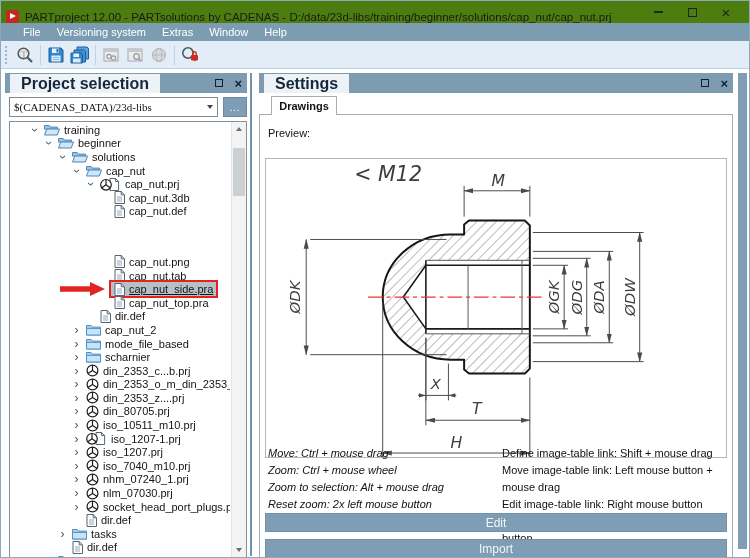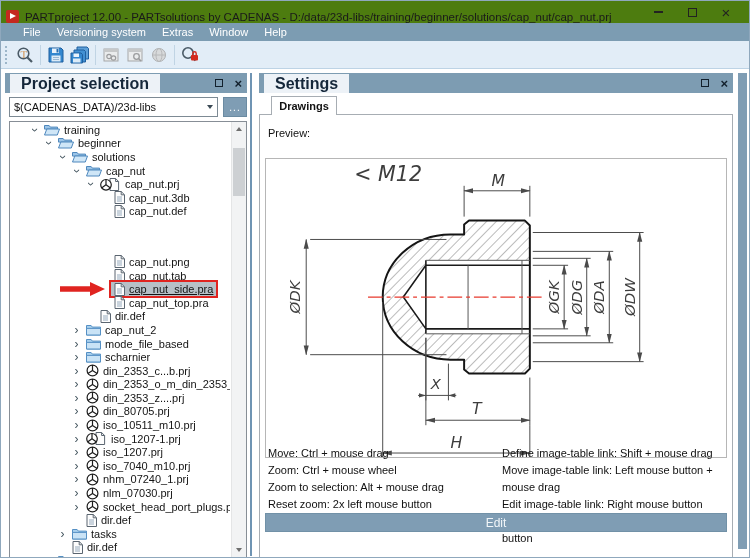--- a/index.html
+++ b/index.html
@@ -33,21 +33,21 @@
   
   .panel-header{position:absolute;height:20px;background:#7d9cb2;}
   .ph-tab{position:absolute;left:5px;top:1px;bottom:0;background:#edf2f7;color:#15273a;font-size:16px;font-weight:bold;
           display:flex;align-items:center;padding:0 11px;}
   .ph-btns{position:absolute;right:5px;top:0;bottom:0;display:flex;align-items:center;gap:11px;color:#12202c;}
   .ph-max{width:8px;height:8px;border:1.5px solid #12202c;display:inline-block;}
   .ph-close{font-size:13px;font-weight:bold;line-height:1;}
 
   
   #project-header{left:4px;top:72px;width:242px;}
-  .combo-row{position:absolute;left:8px;top:96px;width:238px;height:20px;}
+  .combo-row{position:absolute;left:8px;top:96px;width:238px;height:20px;font-family:Liberation Serif, serif;}
   .combo{position:absolute;left:0;top:0;width:209px;height:20px;background:#fff;border:1px solid #7d8a94;
          font-size:11px;color:#111;display:flex;align-items:center;padding-left:4px;}
   .combo-value{flex:1;white-space:nowrap;overflow:hidden;}
   .combo-arrow{width:15px;height:100%;display:flex;align-items:center;justify-content:center;flex:none;}
   .combo-arrow::after{content:"";border-left:3.5px solid transparent;border-right:3.5px solid transparent;border-top:4.5px solid #3c4a55;}
   .browse-btn{position:absolute;right:0;top:0;width:24px;height:20px;background:#7f9db4;border:1px solid #6b8ba2;
               color:#fff;font-size:10px;letter-spacing:1px;display:flex;align-items:center;justify-content:center;}
 
   .tree-box{position:absolute;left:8px;top:120px;width:238px;height:437px;background:#fff;border:1px solid #878e96;overflow:hidden;}
   .tree-rows{position:absolute;left:0;top:1px;right:16px;bottom:0;overflow:hidden;}
@@ -71,21 +71,21 @@
 
   
   #settings-header{left:258px;top:72px;width:474px;}
   .draw-tab{position:absolute;left:270px;top:95px;width:66px;height:19px;background:#fff;border:1px solid #a7adb3;border-bottom:none;
             z-index:2;display:flex;align-items:center;justify-content:center;font-size:11px;font-weight:bold;color:#111;}
   .frame{position:absolute;left:258px;top:113px;width:474px;height:444px;background:#fff;border:1px solid #a7adb3;}
   .preview-label{position:absolute;left:8px;top:12px;font-size:11px;color:#111;}
   .preview-box{position:absolute;left:5px;top:27px;width:462px;height:300px;border:1px solid #b6b6b6;background:#fff;margin-top:16px;}
   .preview-box svg{display:block;width:100%;height:100%;}
   .help{position:absolute;left:8px;top:330px;right:4px;display:flex;font-size:11px;color:#111;line-height:17px;}
-  .help-col1{width:234px;flex:none;}
+  .help-col1{width:234px;flex:none;font-style:italic;}
   .panel-btn{position:absolute;left:5px;right:5px;height:19px;background:#7f9db4;border:1px solid #7191a7;color:#f2f6f9;
              font-size:12px;display:flex;align-items:center;justify-content:center;}
   #edit-btn{top:398px;} #import-btn{top:424px;}
 
   .dimtext{font-family:"DejaVu Sans",sans-serif;font-style:italic;fill:#3d3d3d;}
 </style>
 </head>
 <body>
 
 <div id="window">
@@ -687,16 +687,17 @@
         </div>
       <div class="help-col2" id="help-right">
           <div>Define image-table link: Shift + mouse drag</div>
           <div>Move image-table link: Left mouse button + mouse drag</div>
           <div>Edit image-table link: Right mouse button</div>
           <div>Remove image-table link: middle mouse button</div>
         </div>
     </div>
 
     <div class="panel-btn" id="edit-btn">Edit</div>
+    <div class="panel-btn" id="import-btn">Import</div>
   </div>
 
   <div class="right-bar"></div>
 </div>
 
 </body></html>

